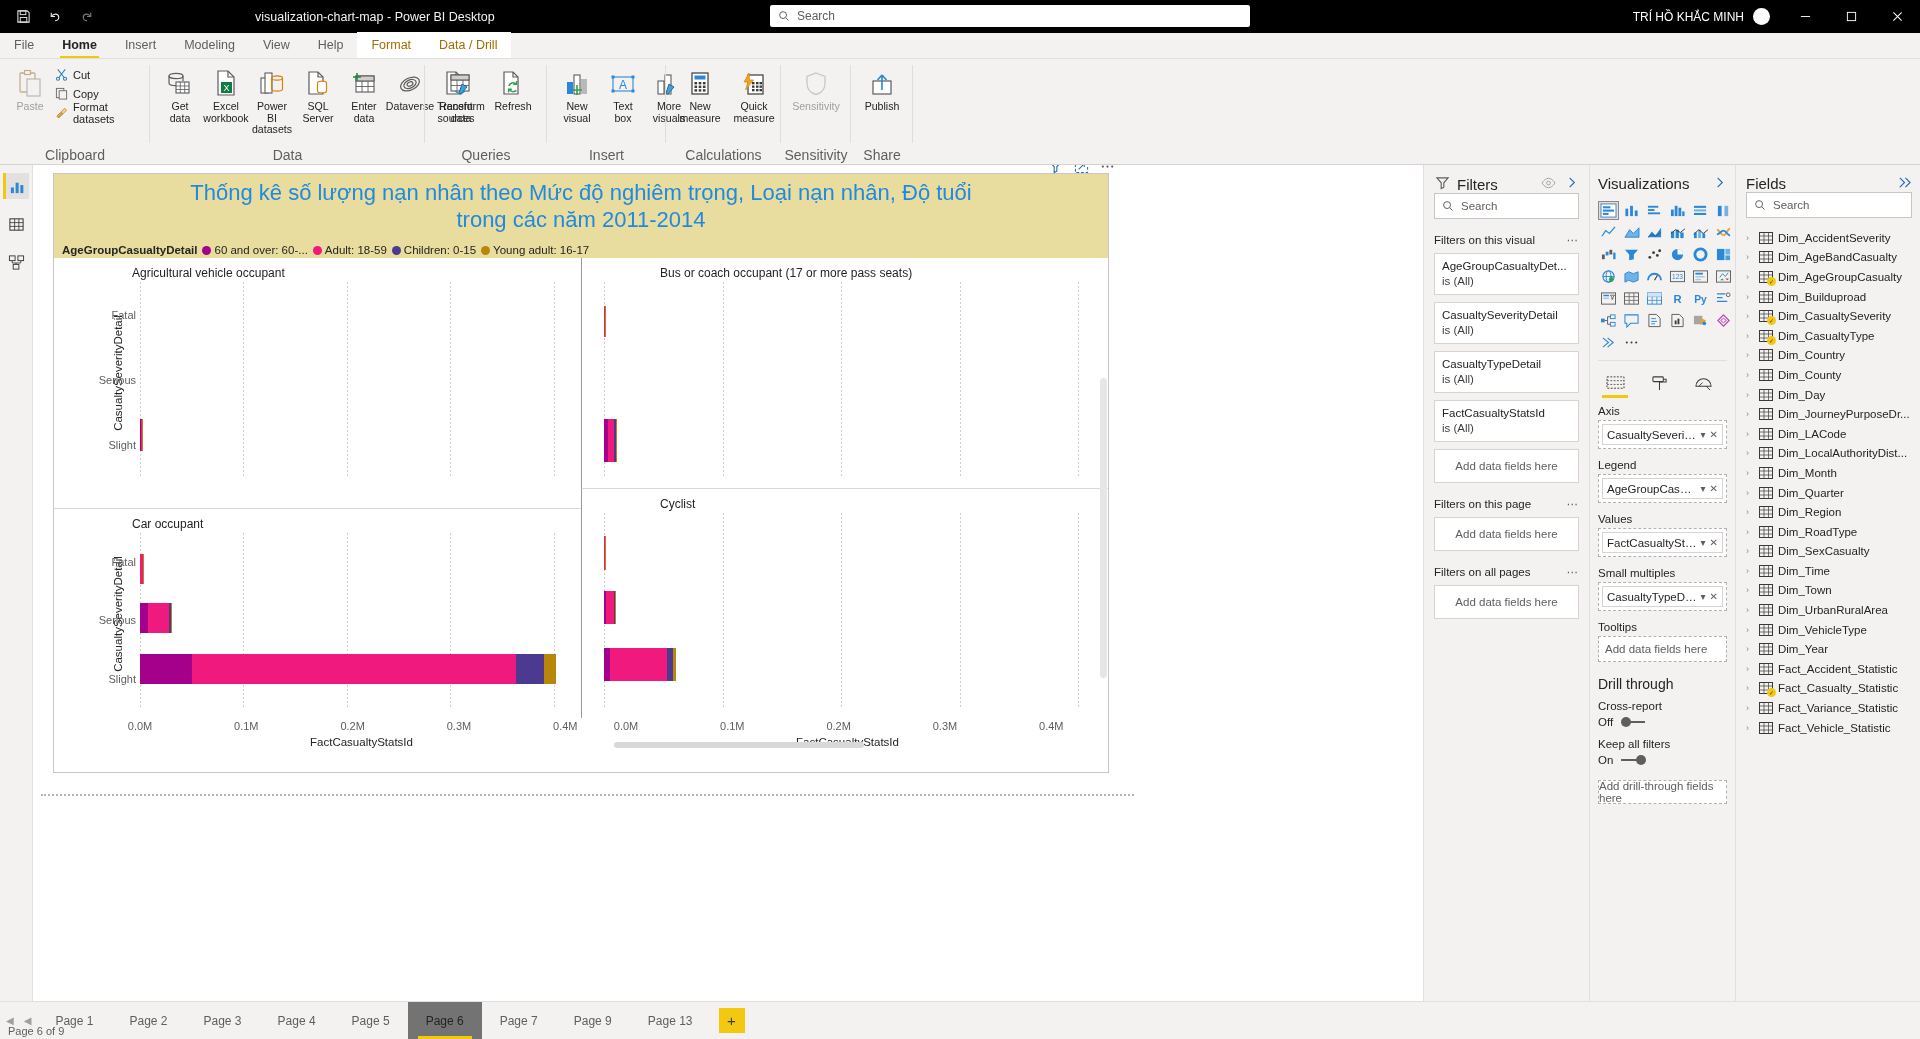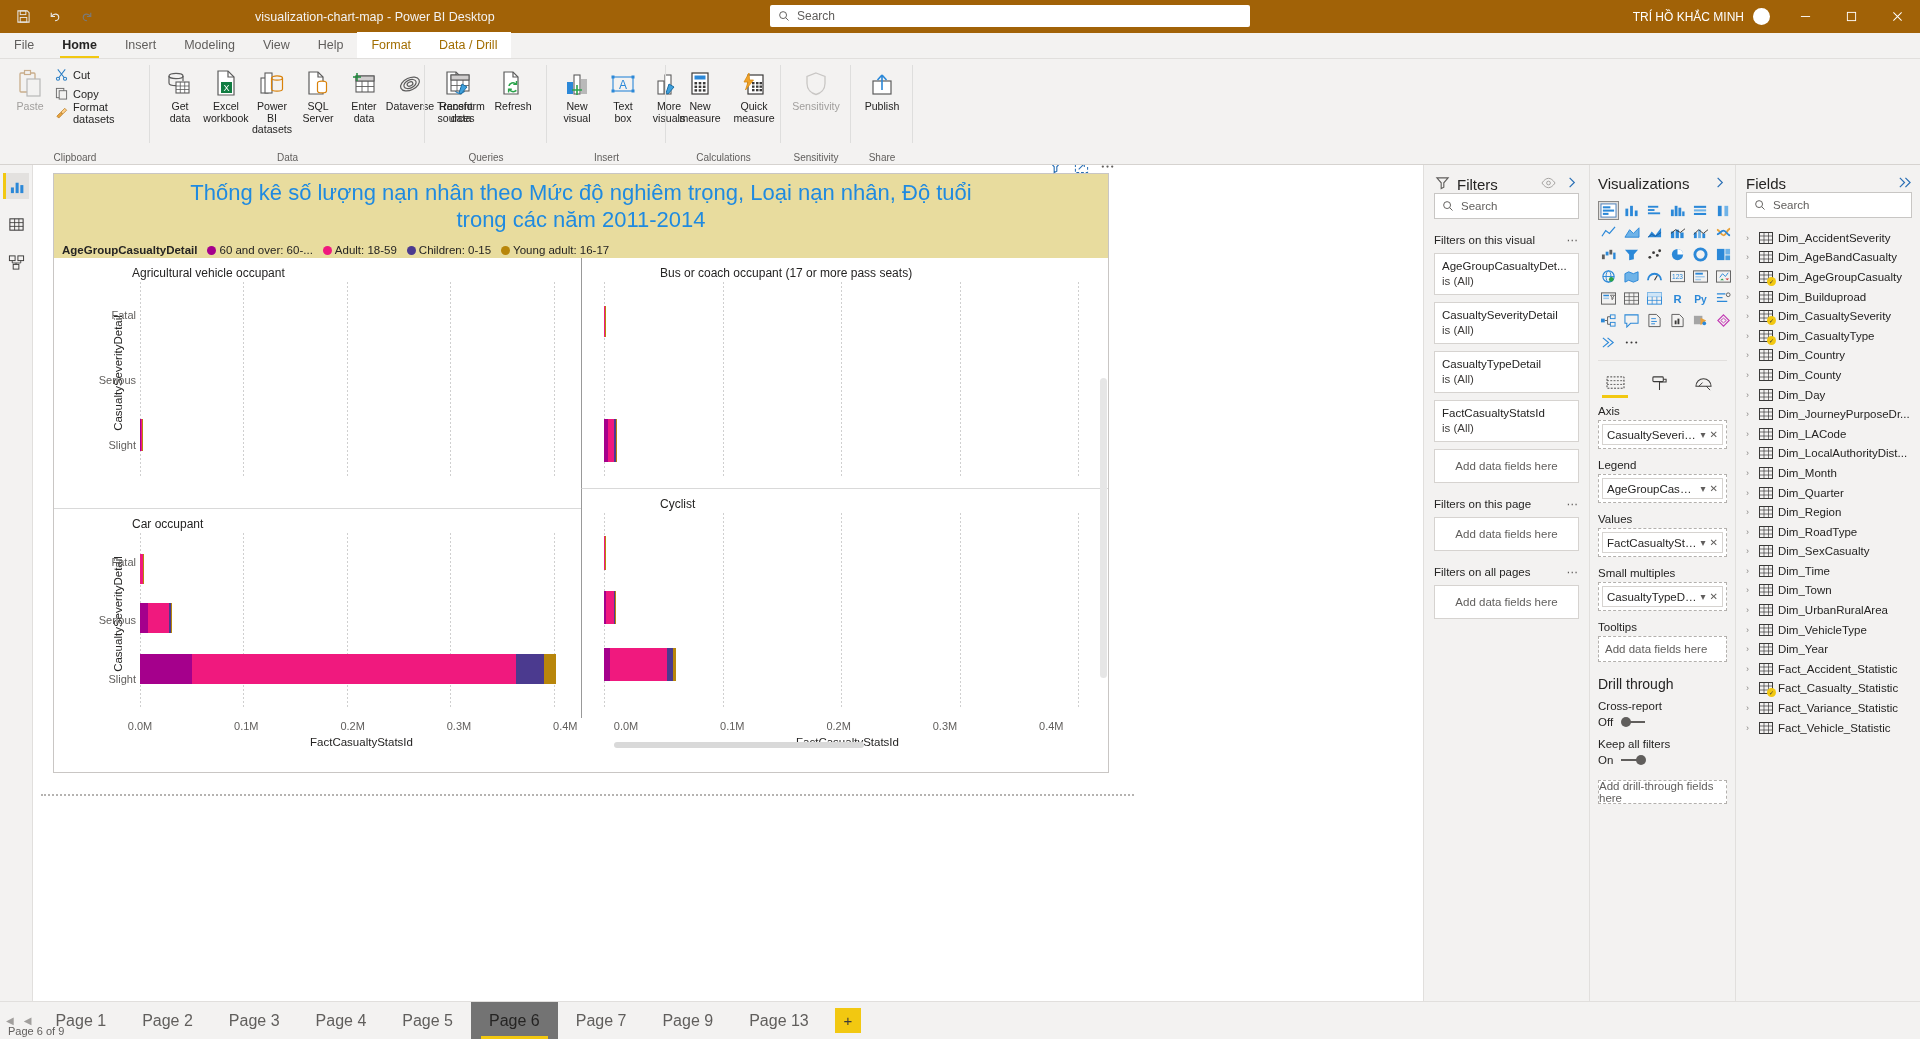--- a/index.html
+++ b/index.html
@@ -7,21 +7,21 @@
   body {
     font-family: "Liberation Sans", sans-serif;
     font-size: 12px;
     background:#fff;
     color:#252423;
     -webkit-font-smoothing: antialiased;
   }
 
   
   .titlebar {
-    height:33px; background:#a16207; color:#fff;
+    height:33px; background:#000000; color:#fff;
     display:flex; align-items:center; position:relative;
   }
   .tb-icons { display:flex; align-items:center; gap:2px; padding-left:8px; }
   .tb-ic {
     width:30px; height:28px; display:flex; align-items:center; justify-content:center;
     color:#e8e8e8; font-size:15px; cursor:default;
   }
   .tb-ic.dim { color:#7a7a7a; }
   .tb-title {
     position:absolute; left:255px; font-size:12.5px; color:#f3f2f1; white-space:nowrap;
@@ -64,21 +64,21 @@
     height:106px; background:#f3f2f1; display:flex; position:relative;
     border-bottom:1px solid #d6d3d0;
   }
   .rgroup { display:flex; flex-direction:column; position:relative; height:106px; }
   .rgroup:after {
     content:''; position:absolute; right:0; top:6px; bottom:22px; width:1px; background:#dededd;
   }
   .rg-body { display:flex; align-items:flex-start; padding:5px 7px 0 7px; flex:1; }
   .rg-name {
     position:absolute; bottom:2px; left:0; right:0; text-align:center;
-    font-size:10px; color:#605e5c;
+    font-size:14px; color:#605e5c;
   }
   .rbtn {
     display:flex; flex-direction:column; align-items:center; justify-content:flex-start;
     min-width:46px; padding:3px 4px; text-align:center; font-size:10.6px; color:#252423;
     line-height:11.5px; cursor:default;
   }
   .rbtn .gly { height:34px; display:flex; align-items:center; justify-content:center; }
   .rbtn .lab { white-space:pre-line; }
   .rbtn.disabled { color:#a19f9d; }
   .rsmall-col { display:flex; flex-direction:column; justify-content:center; gap:1px; padding-top:2px;}
@@ -119,21 +119,21 @@
     color:#605e5c;
   }
   .vis-ctl .vc { width:17px; height:17px; display:flex; align-items:center; justify-content:center; }
   .vc-filter { color:#2a6fb5; }
 
   .legend-row {
     display:flex; align-items:center; gap:5px; padding:6px 0 2px 8px;
     background:#e8dc9e; font-size:11.5px; color:#252423;
   }
   .legend-title { font-weight:bold; font-size:11.5px; }
-  .legend-item { display:flex; align-items:center; gap:3px; font-size:11.5px; margin-left:5px;}
+  .legend-item { display:flex; align-items:center; gap:3px; font-size:11.5px; }
   .dot { width:9px; height:9px; border-radius:50%; display:inline-block; }
 
   .plot-area { position:relative; background:#fff; height:492px; }
   .sm-grid { display:grid; grid-template-columns:1fr 1fr; grid-template-rows:1fr 1fr; height:460px; }
   .sm-cell { position:relative; }
   .sm-cell.bl { border-top:1px solid #d9d9d9;margin-top:20px; }
   .sm-cell.br { border-top:1px solid #d9d9d9; }
   .sm-cell.tr, .sm-cell.br { border-left:1px solid #999; }
   .sm-title { font-size:12px; color:#252423; padding:8px 0 0 78px; }
   .axis-ylabel {
@@ -264,21 +264,21 @@
     font-size:6px; color:#3b3a39;
   }
 
   
   .pagebar {
     height:38px; background:#f3f2f1; border-top:1px solid #e1dfdd;
     display:flex; align-items:stretch; position:relative;
   }
   .nav-arrows { display:flex; align-items:center; padding:0 6px; gap:10px; color:#a19f9d; font-size:10px;}
   .ptab {
-    padding:0 18px; display:flex; align-items:center; font-size:16px; color:#605e5c;
+    padding:0 18px; display:flex; align-items:center; font-size:12px; color:#605e5c;
     position:relative; white-space:nowrap;
   }
   .ptab.active { color:#252423; background:#737373;text-align:center; }
   .ptab.active:after {
     content:''; position:absolute; left:10px; right:10px; bottom:0; height:3px; background:#f2c811;
   }
   .padd {
     width:26px; margin:6px 8px; background:#f2c811; display:flex; align-items:center;
     justify-content:center; font-size:15px; color:#3b3a39;
   }

